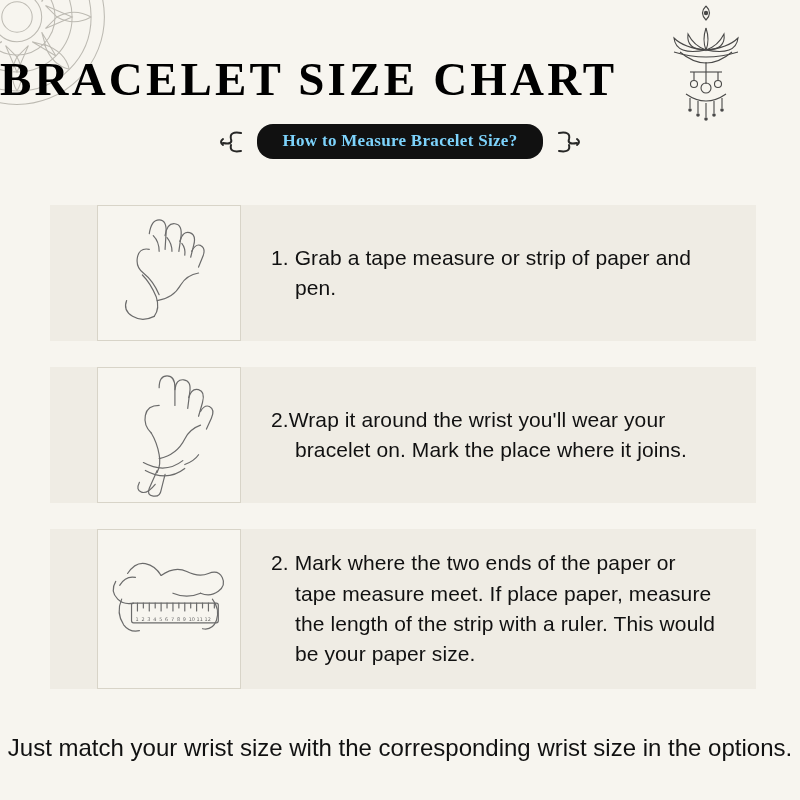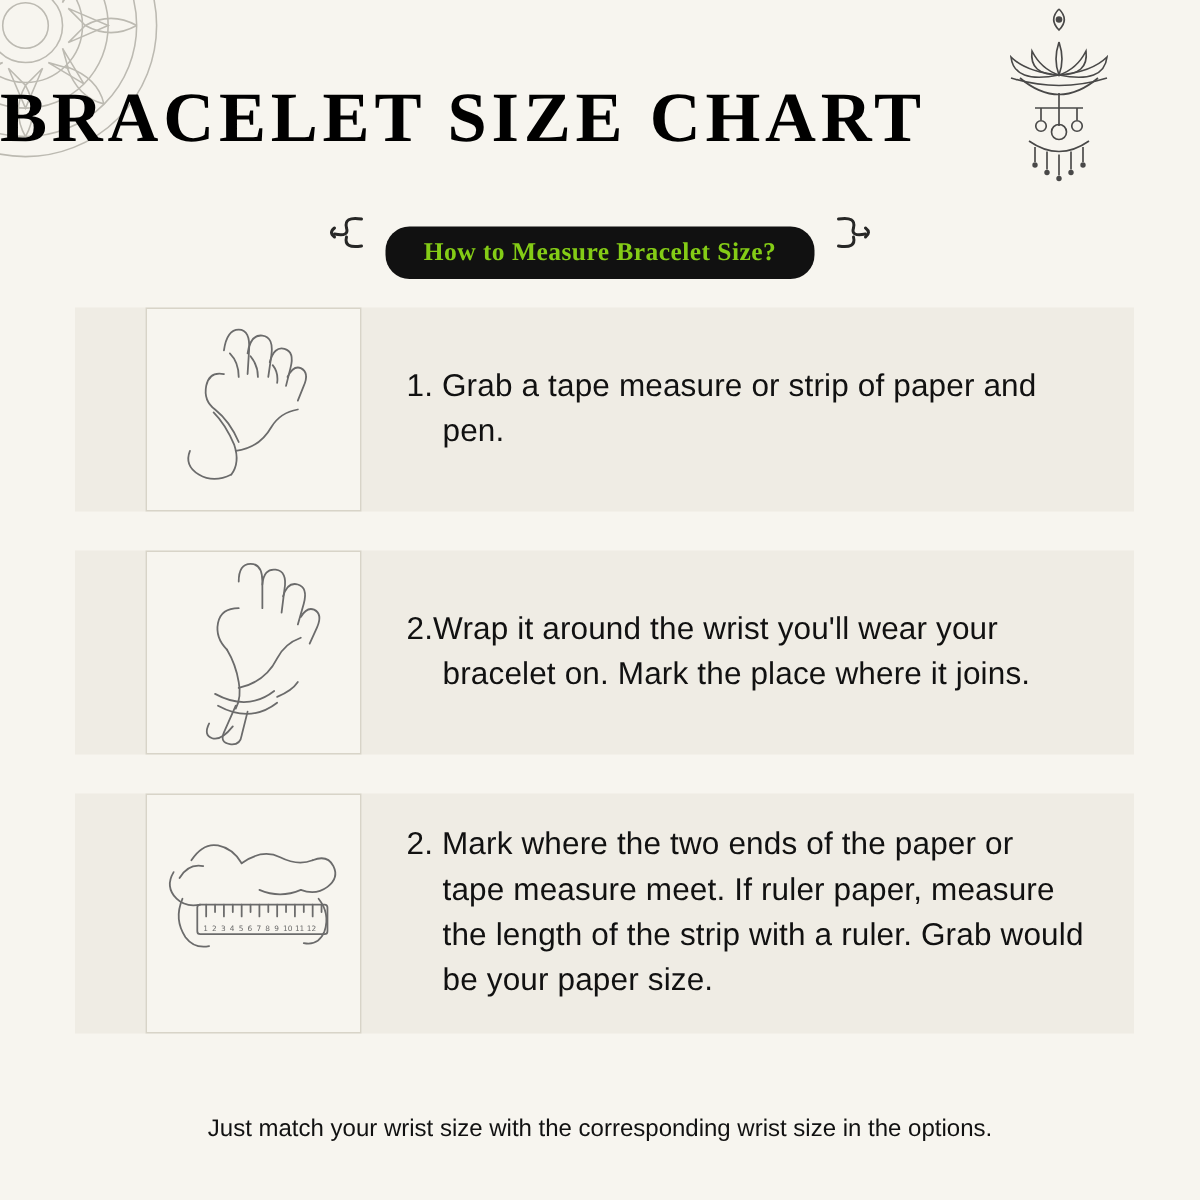--- a/index.html
+++ b/index.html
@@ -56,29 +56,28 @@
     left: 0;
     width: 100%;
     display: flex;
     align-items: center;
     justify-content: center;
     gap: 12px;
   }
 
   .pill {
     background: #111;
-    color: #84cc16;
+    color: #7dd3fc;
     border-radius: 16px;
     padding: 7px 26px 8px;
     font-family: "Liberation Serif", serif;
     font-weight: 700;
     font-size: 17px;
     letter-spacing: .3px;
     white-space: nowrap;
-    margin-top: 27px;
   }
 
   .flourish {
     width: 28px;
     height: 26px;
     opacity: .9;
   }
 
   
   .steps {
@@ -128,21 +127,21 @@
     display: block;
     padding-left: 24px;
   }
 
   .footer-note {
     position: absolute;
     left: 0;
     bottom: 38px;
     width: 100%;
     text-align: center;
-    font-size: 16px;
+    font-size: 24px;
     color: #111;
   }
 
   svg { display: block; }
 </style>
 </head>
 <body>
 
 <div class="mandala-corner">
   <svg viewBox="0 0 200 200" width="190" height="190">
@@ -310,22 +309,22 @@
               <text x="80" y="92">8</text>
               <text x="86" y="92">9</text>
             <text x="92" y="92">10</text>
               <text x="100" y="92">11</text>
               <text x="108" y="92">12</text>
           </g>
         </svg>
       </div>
       <div class="step-text">
         <span>2. Mark where the two ends of the paper or</span>
-        <span class="indent">tape measure meet. If ruler paper, measure</span>
-        <span class="indent">the length of the strip with a ruler. Grab would</span>
+        <span class="indent">tape measure meet. If place paper, measure</span>
+        <span class="indent">the length of the strip with a ruler. This would</span>
         <span class="indent">be your paper size.</span>
       </div>
     </div>
   </div>
 
 </div>
 
 <div class="footer-note">Just match your wrist size with the corresponding wrist size in the options.</div>
 
 </body></html>

